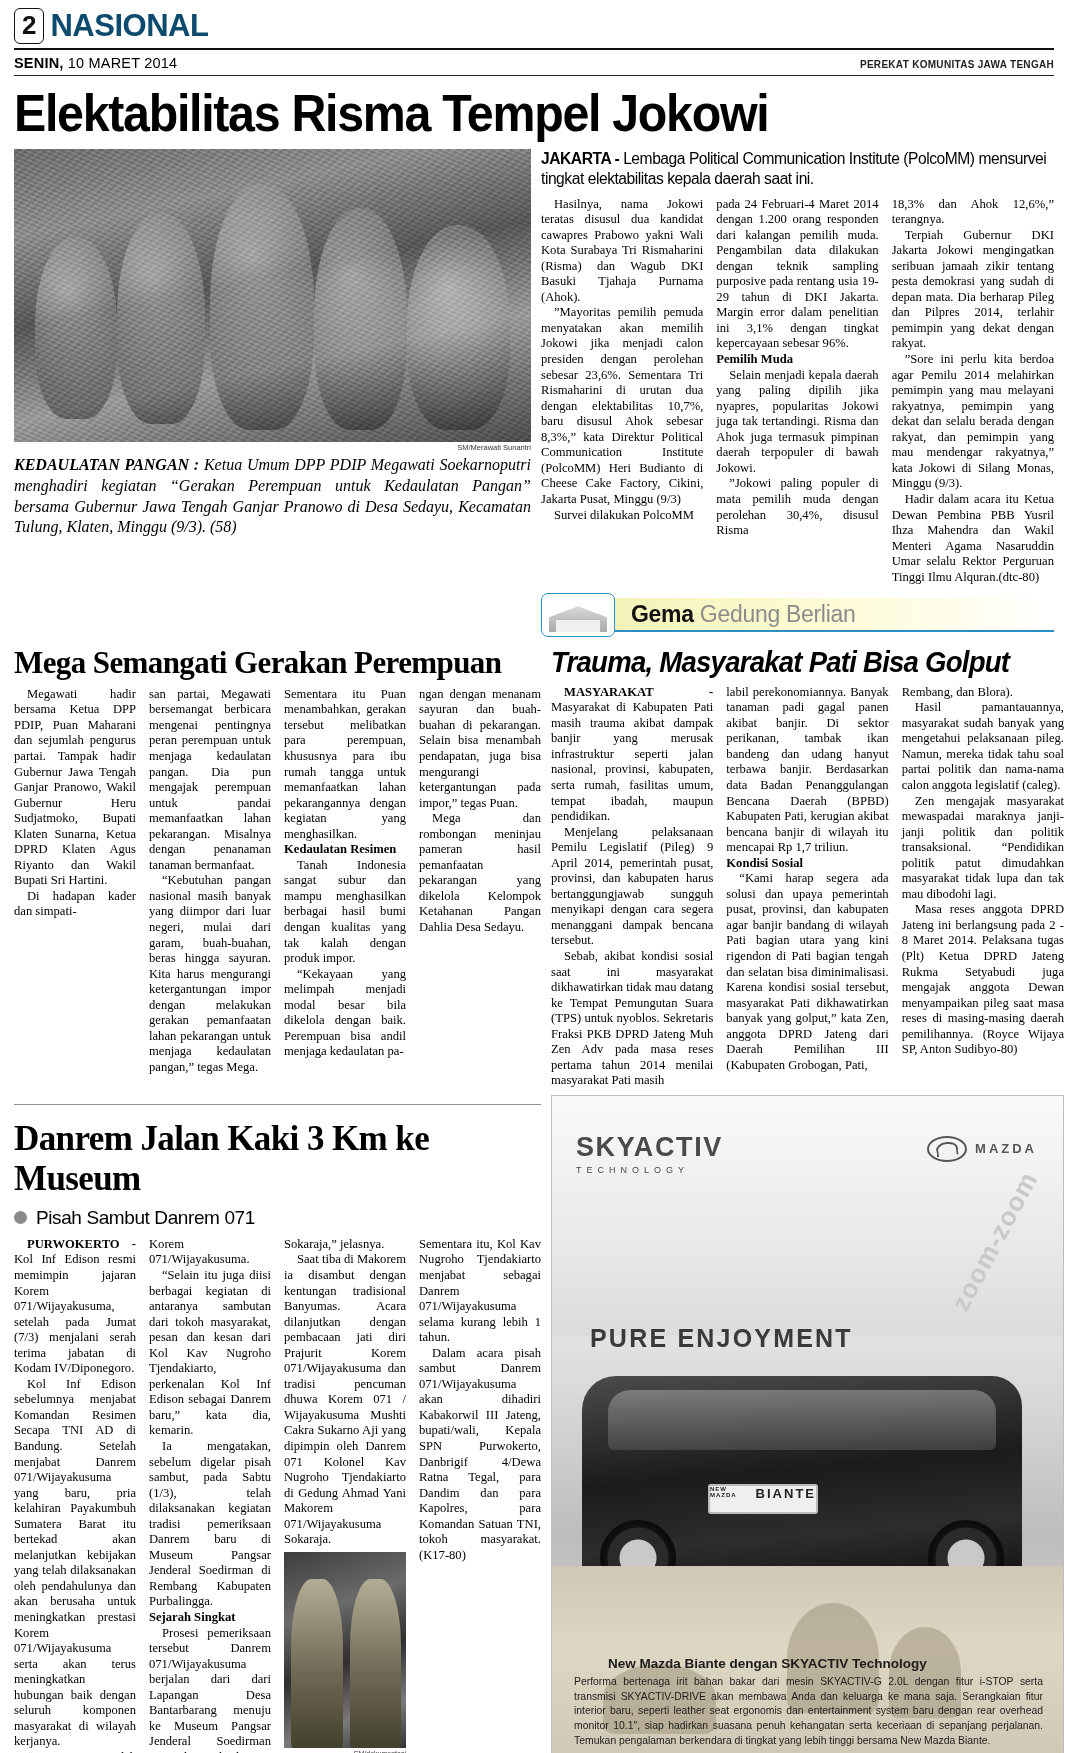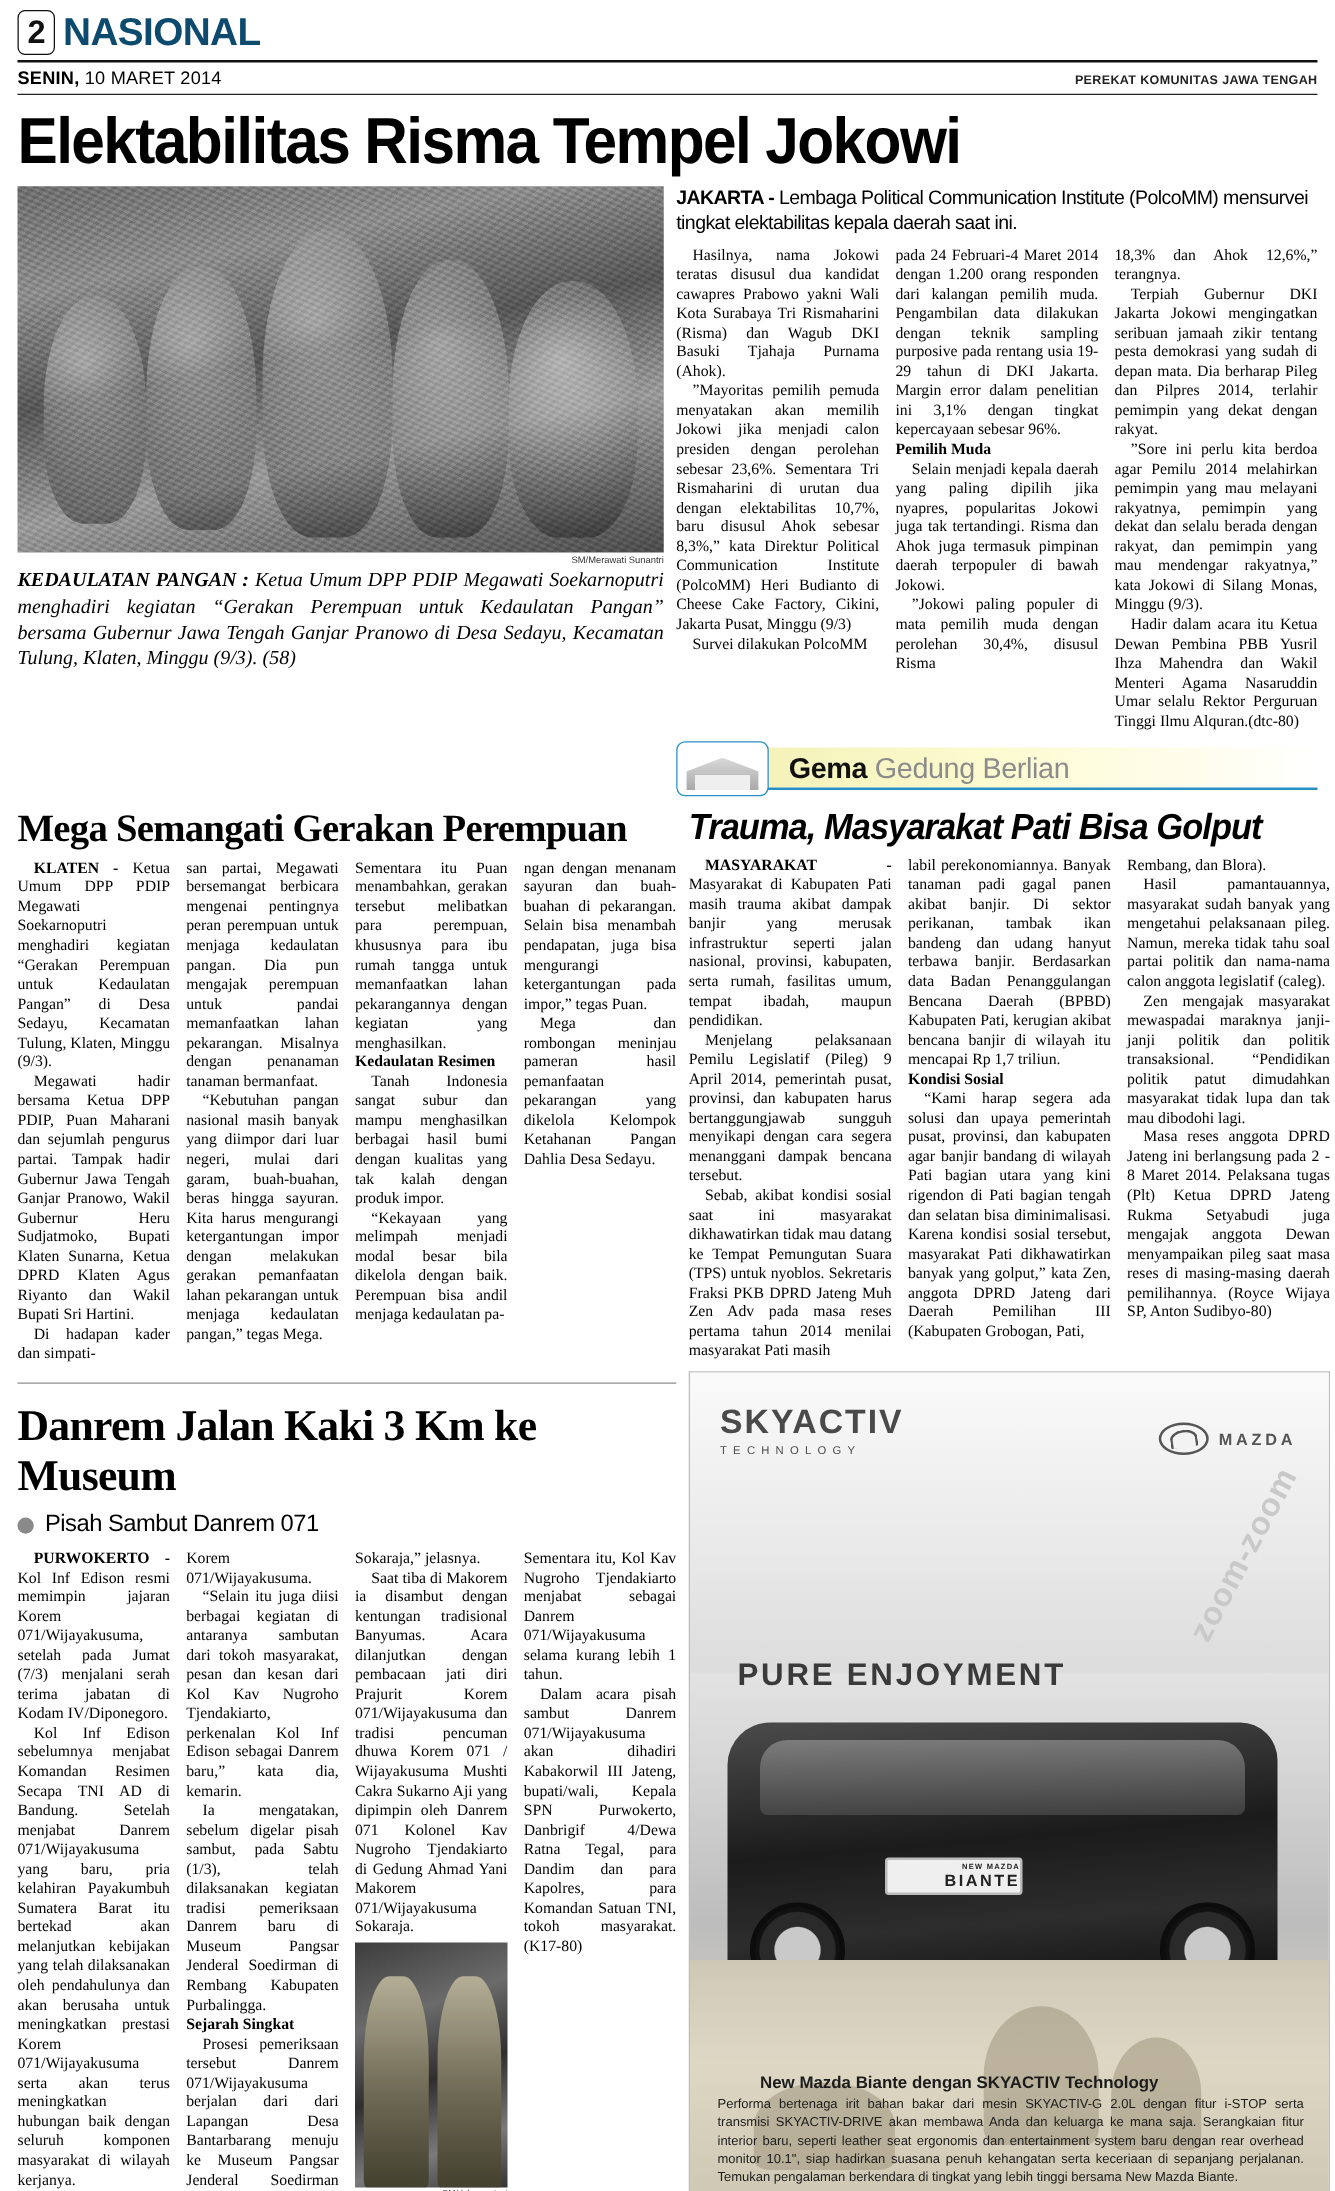--- a/index.html
+++ b/index.html
@@ -160,21 +160,21 @@
   .credit-sm { font-family:"Liberation Sans",sans-serif; font-size:7px; text-align:right; color:#333; }
 
   
   .mazda {
     width: 513px; height: 760px; border:1px solid #bdbdbd; position:relative; overflow:hidden;
     background: linear-gradient(180deg,#fbfbfb 0%, #efefef 22%, #d8d8d8 40%, #bdbdbd 58%, #d2cfc6 74%, #e3dfd4 100%);
   }
   .mz-sky { position:absolute; left:0; right:0; top:0; height: 240px;
     background: linear-gradient(180deg,#fafafa,#e9e9e9 60%,#dcdcdc); }
   .mz-skyactiv {
-    position:absolute; left: 24px; top: 24px;
+    position:absolute; left: 24px; top: 36px;
     font-family:"Liberation Sans",sans-serif; font-weight:bold; font-size: 27px;
     letter-spacing: 1.6px; color:#4a4a4a;
   }
   .mz-skyactiv small { display:block; font-size: 9px; letter-spacing: 5px; font-weight:normal; margin-top:2px; }
   .mz-logo {
     position:absolute; right: 26px; top: 40px; display:flex; align-items:center; gap:8px;
   }
   .mz-logo .oval {
     width:40px; height:26px; border-radius:50%; border:2.4px solid #555;
     display:flex; align-items:center; justify-content:center;
@@ -200,21 +200,21 @@
     background: linear-gradient(180deg,#a9a9a9,#5a5a5a); border-radius: 22px 22px 6px 6px; opacity:.55;
   }
   .mz-car .wheel {
     position:absolute; bottom:-10px; width: 76px; height: 76px; border-radius:50%;
     background: radial-gradient(circle at 50% 50%, #c9c9c9 0 18px, #2a2a2a 19px 30px, #111 31px);
     border: 4px solid #0c0c0c;
   }
   .mz-plate {
     position:absolute; left: 126px; bottom: 72px; width: 110px; height: 30px;
     background:#efefef; border:2px solid #bbb; border-radius:3px;
-    display:flex; flex-direction:column; align-items:flex-end; justify-content:center;
+    display:flex; align-items:flex-start; justify-content:center;
     font-family:"Liberation Sans",sans-serif; font-weight:bold; color:#222;
   }
   .mz-plate .s { font-size:6px; letter-spacing:1px; }
   .mz-plate .b { font-size:13px; letter-spacing:2px; }
   .mz-beach {
     position:absolute; left:0; right:0; top: 470px; height: 205px;
     background: linear-gradient(180deg,#cfc8b6,#ded7c4 40%,#cdc6b2);
   }
   .mz-beach .sandmound { position:absolute; border-radius:50% 50% 12% 12%; background: rgba(160,150,125,.55); }
   .mz-copy {
@@ -294,21 +294,20 @@
       </div>
     </div>
   </div>
 
   <div class="mid-row">
 
     <div class="mid-left">
       <h2 class="head-serif">Mega Semangati Gerakan Perempuan</h2>
       <div class="cols4">
         <div class="body-txt">
-          <p><b class="lead-city">KLATEN - </b><span>Ketua Umum DPP PDIP Megawati Soekarnoputri menghadiri kegiatan “Gerakan Perempuan untuk Kedaulatan Pangan” di Desa Sedayu, Kecamatan Tulung, Klaten, Minggu (9/3).</span></p>
           <p>Megawati hadir bersama Ketua DPP PDIP, Puan Maharani dan sejumlah pengurus partai. Tampak hadir Gubernur Jawa Tengah Ganjar Pranowo, Wakil Gubernur Heru Sudjatmoko, Bupati Klaten Sunarna, Ketua DPRD Klaten Agus Riyanto dan Wakil Bupati Sri Hartini.</p>
           <p>Di hadapan kader dan simpati-</p>
         </div>
         <div class="body-txt">
           <p class="nd">san partai, Megawati bersemangat berbicara mengenai pentingnya peran perempuan untuk menjaga kedaulatan pangan. Dia pun mengajak perempuan untuk pandai memanfaatkan lahan pekarangan. Misalnya dengan penanaman tanaman bermanfaat.</p>
           <p>“Kebutuhan pangan nasional masih banyak yang diimpor dari luar negeri, mulai dari garam, buah-buahan, beras hingga sayuran. Kita harus mengurangi ketergantungan impor dengan melakukan gerakan pemanfaatan lahan pekarangan untuk menjaga kedaulatan pangan,” tegas Mega.</p>
         </div>
         <div class="body-txt">
           <p class="nd">Sementara itu Puan menambahkan, gerakan tersebut melibatkan para perempuan, khususnya para ibu rumah tangga untuk memanfaatkan lahan pekarangannya dengan kegiatan yang menghasilkan.</p>
           <p class="subhead">Kedaulatan Resimen</p>

